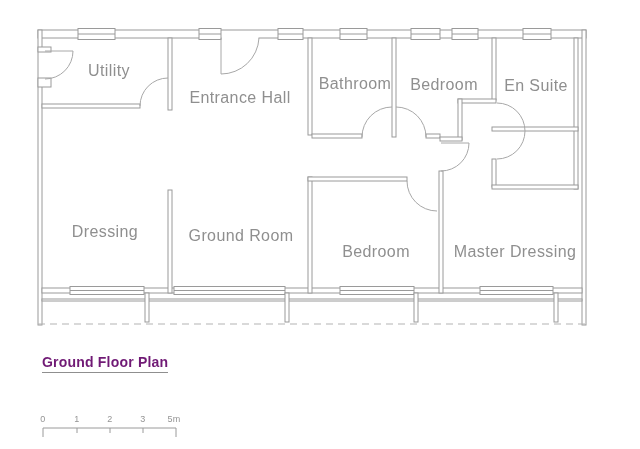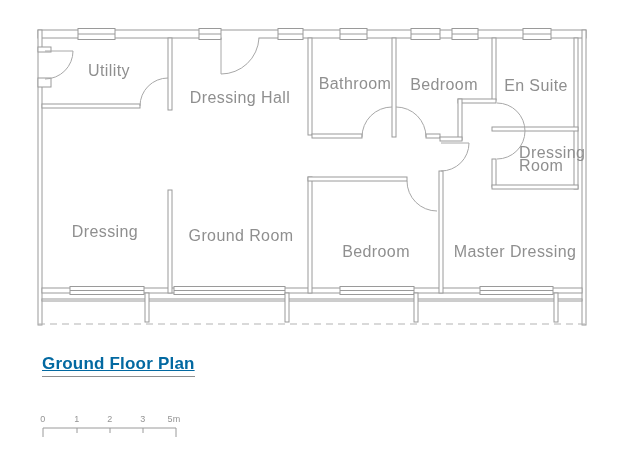--- a/index.html
+++ b/index.html
@@ -2,23 +2,23 @@
 <html><head>
 <meta charset="utf-8">
 <style>
   html,body{margin:0;padding:0;background:#ffffff;}
   .canvas{position:relative;width:640px;height:449px;background:#fff;overflow:hidden;
           font-family:"Liberation Sans", sans-serif;}
   .canvas svg{position:absolute;left:0;top:0;}
   .room-label{position:absolute;transform:translate(-50%,-50%);color:#8f8f8f;
               font-size:16px;letter-spacing:.4px;white-space:nowrap;}
   .room-label.block{transform:none;white-space:normal;width:66px;line-height:13px;}
-  .plan-title{position:absolute;left:42px;top:354px;color:#0369a1;font-size:17px;
+  .plan-title{position:absolute;left:42px;top:354px;color:#701a75;font-size:14px;
               font-weight:bold;letter-spacing:.2px;border-bottom:1.5px solid #8f8f8f;
-              padding-bottom:2px;display:inline-block;text-decoration:underline;}
+              padding-bottom:2px;display:inline-block;}
   .scale-num{position:absolute;transform:translate(-50%,-50%);color:#949494;
              font-size:9px;letter-spacing:.3px;}
   .w{fill:#ffffff;stroke:#9a9a9a;stroke-width:1;}
   .cv{fill:#ffffff;stroke:none;}
   .ln{stroke:#9a9a9a;stroke-width:1;fill:none;}
   .dr{stroke:#a8a8a8;stroke-width:1;fill:none;}
   .dash{stroke:#b3b3b3;stroke-width:1.2;fill:none;stroke-dasharray:7 5;}
 </style>
 </head>
 <body>
@@ -115,25 +115,24 @@
       <line class="ln" x1="43" y1="428" x2="176" y2="428"></line>
       <line class="ln" x1="43" y1="428" x2="43" y2="437"></line>
       <line class="ln" x1="176" y1="428" x2="176" y2="437"></line>
       <line class="ln" x1="77" y1="428" x2="77" y2="433"></line>
       <line class="ln" x1="110" y1="428" x2="110" y2="433"></line>
       <line class="ln" x1="143" y1="428" x2="143" y2="433"></line>
     </g>
   </svg>
 
   <div class="room-label" style="left:109px;top:71px">Utility</div>
-  <div class="room-label" style="left:240px;top:98px">Dressing Hall</div>
+  <div class="room-label" style="left:240px;top:98px">Entrance Hall</div>
   <div class="room-label" style="left:355px;top:84px">Bathroom</div>
   <div class="room-label" style="left:444px;top:85px">Bedroom</div>
   <div class="room-label" style="left:536px;top:86px">En Suite</div>
-  <div class="room-label block" style="left:519px;top:146px">Dressing Room</div>
   <div class="room-label" style="left:105px;top:232px">Dressing</div>
   <div class="room-label" style="left:241px;top:236px">Ground Room</div>
   <div class="room-label" style="left:376px;top:252px">Bedroom</div>
   <div class="room-label" style="left:515px;top:252px">Master Dressing</div>
 
   <div class="plan-title">Ground Floor Plan</div>
 
   <div class="scale-num" style="left:43px;top:419px">0</div>
   <div class="scale-num" style="left:77px;top:419px">1</div>
   <div class="scale-num" style="left:110px;top:419px">2</div>

